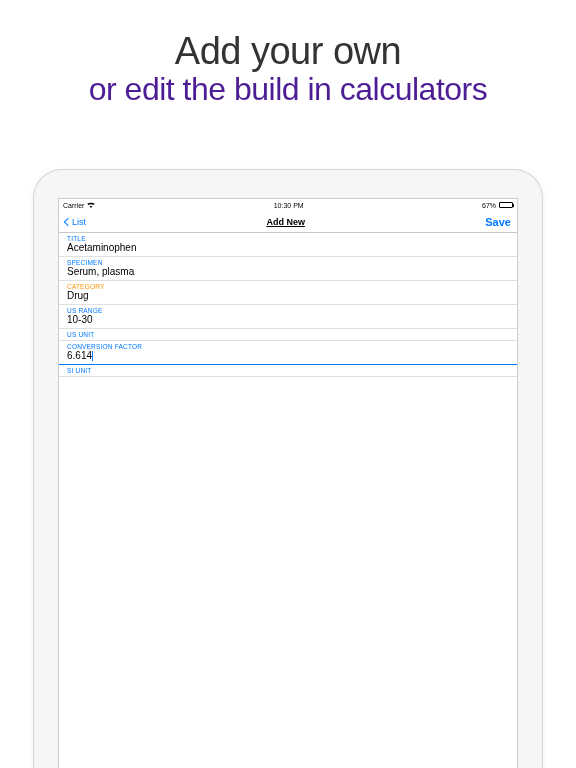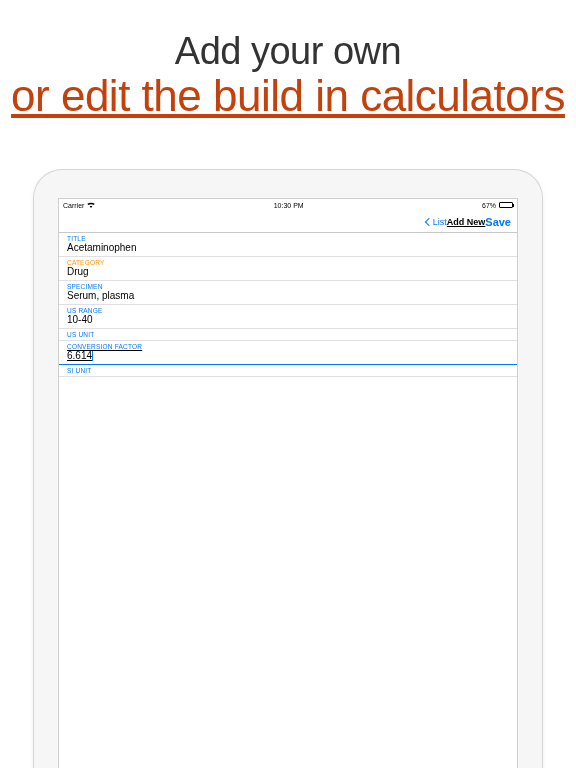--- a/index.html
+++ b/index.html
@@ -15,26 +15,25 @@
     text-align: center;
     padding-top: 30px;
   }
   .headline h1 {
     font-size: 38px;
     font-weight: 200;
     color: #333;
     letter-spacing: -0.5px;
   }
   .headline h2 {
-    font-size: 44px;
+    font-size: 32px;
     font-weight: 200;
-    color: #c2410c;
+    color: #4c1d95;
     letter-spacing: -0.5px;
     margin-top: -2px;
-    text-decoration: underline;
   }
 
   .device {
     position: absolute;
     left: 50%;
     transform: translateX(-50%);
     top: 170px;
     width: 508px;
     height: 700px;
     border-radius: 28px;
@@ -67,21 +66,21 @@
   .battery {
     width: 14px; height: 6px; border: 0.7px solid #000; border-radius: 1px; position: relative;
   }
   .battery::after { content:""; position:absolute; right:-2px; top:1px; width:1px; height:3px; background:#000; }
   .battery .fill { height:100%; width:70%; background:#000; }
 
   .nav-bar {
     height: 22px;
     display: flex;
     align-items: center;
-    justify-content: flex-end;
+    justify-content: space-between;
     padding: 0 6px;
     border-bottom: 0.5px solid #c8c8c8;
   }
   .nav-back {
     color: #007aff;
     font-size: 9px;
     display:flex; align-items:center; gap:1px;
   }
   .chevron-left {
     display:inline-block;
@@ -95,21 +94,20 @@
 
   .form {
     padding: 0;
   }
   .field {
     padding: 2px 8px 2px 8px;
     border-bottom: 0.5px solid #e0e0e0;
   }
   .field.active {
     border-bottom: 1px solid #007aff;
-    text-decoration: underline;
   }
   .field-label {
     font-size: 6.5px;
     letter-spacing: 0.2px;
     color: #007aff;
   }
   .field-label.orange { color: #ff9500; }
   .field-value {
     font-size: 10px;
     color: #000;
@@ -159,30 +157,30 @@
       <div class="nav-title">Add New</div>
       <div class="nav-save">Save</div>
     </div>
 
     <div class="form">
       <div class="field">
         <div class="field-label">TITLE</div>
         <div class="field-value">Acetaminophen</div>
       </div>
       <div class="field">
+        <div class="field-label">SPECIMEN</div>
+        <div class="field-value">Serum, plasma</div>
+      </div>
+      <div class="field">
         <div class="field-label orange">CATEGORY</div>
         <div class="field-value">Drug</div>
       </div>
       <div class="field">
-        <div class="field-label">SPECIMEN</div>
-        <div class="field-value">Serum, plasma</div>
-      </div>
-      <div class="field">
         <div class="field-label">US RANGE</div>
-        <div class="field-value">10-40</div>
+        <div class="field-value">10-30</div>
       </div>
       <div class="field">
         <div class="field-label">US UNIT</div>
       </div>
       <div class="field active">
         <div class="field-label">CONVERSION FACTOR</div>
         <div class="field-value"><span>6.614</span><span class="caret"></span></div>
       </div>
       <div class="field">
         <div class="field-label">SI UNIT</div>

